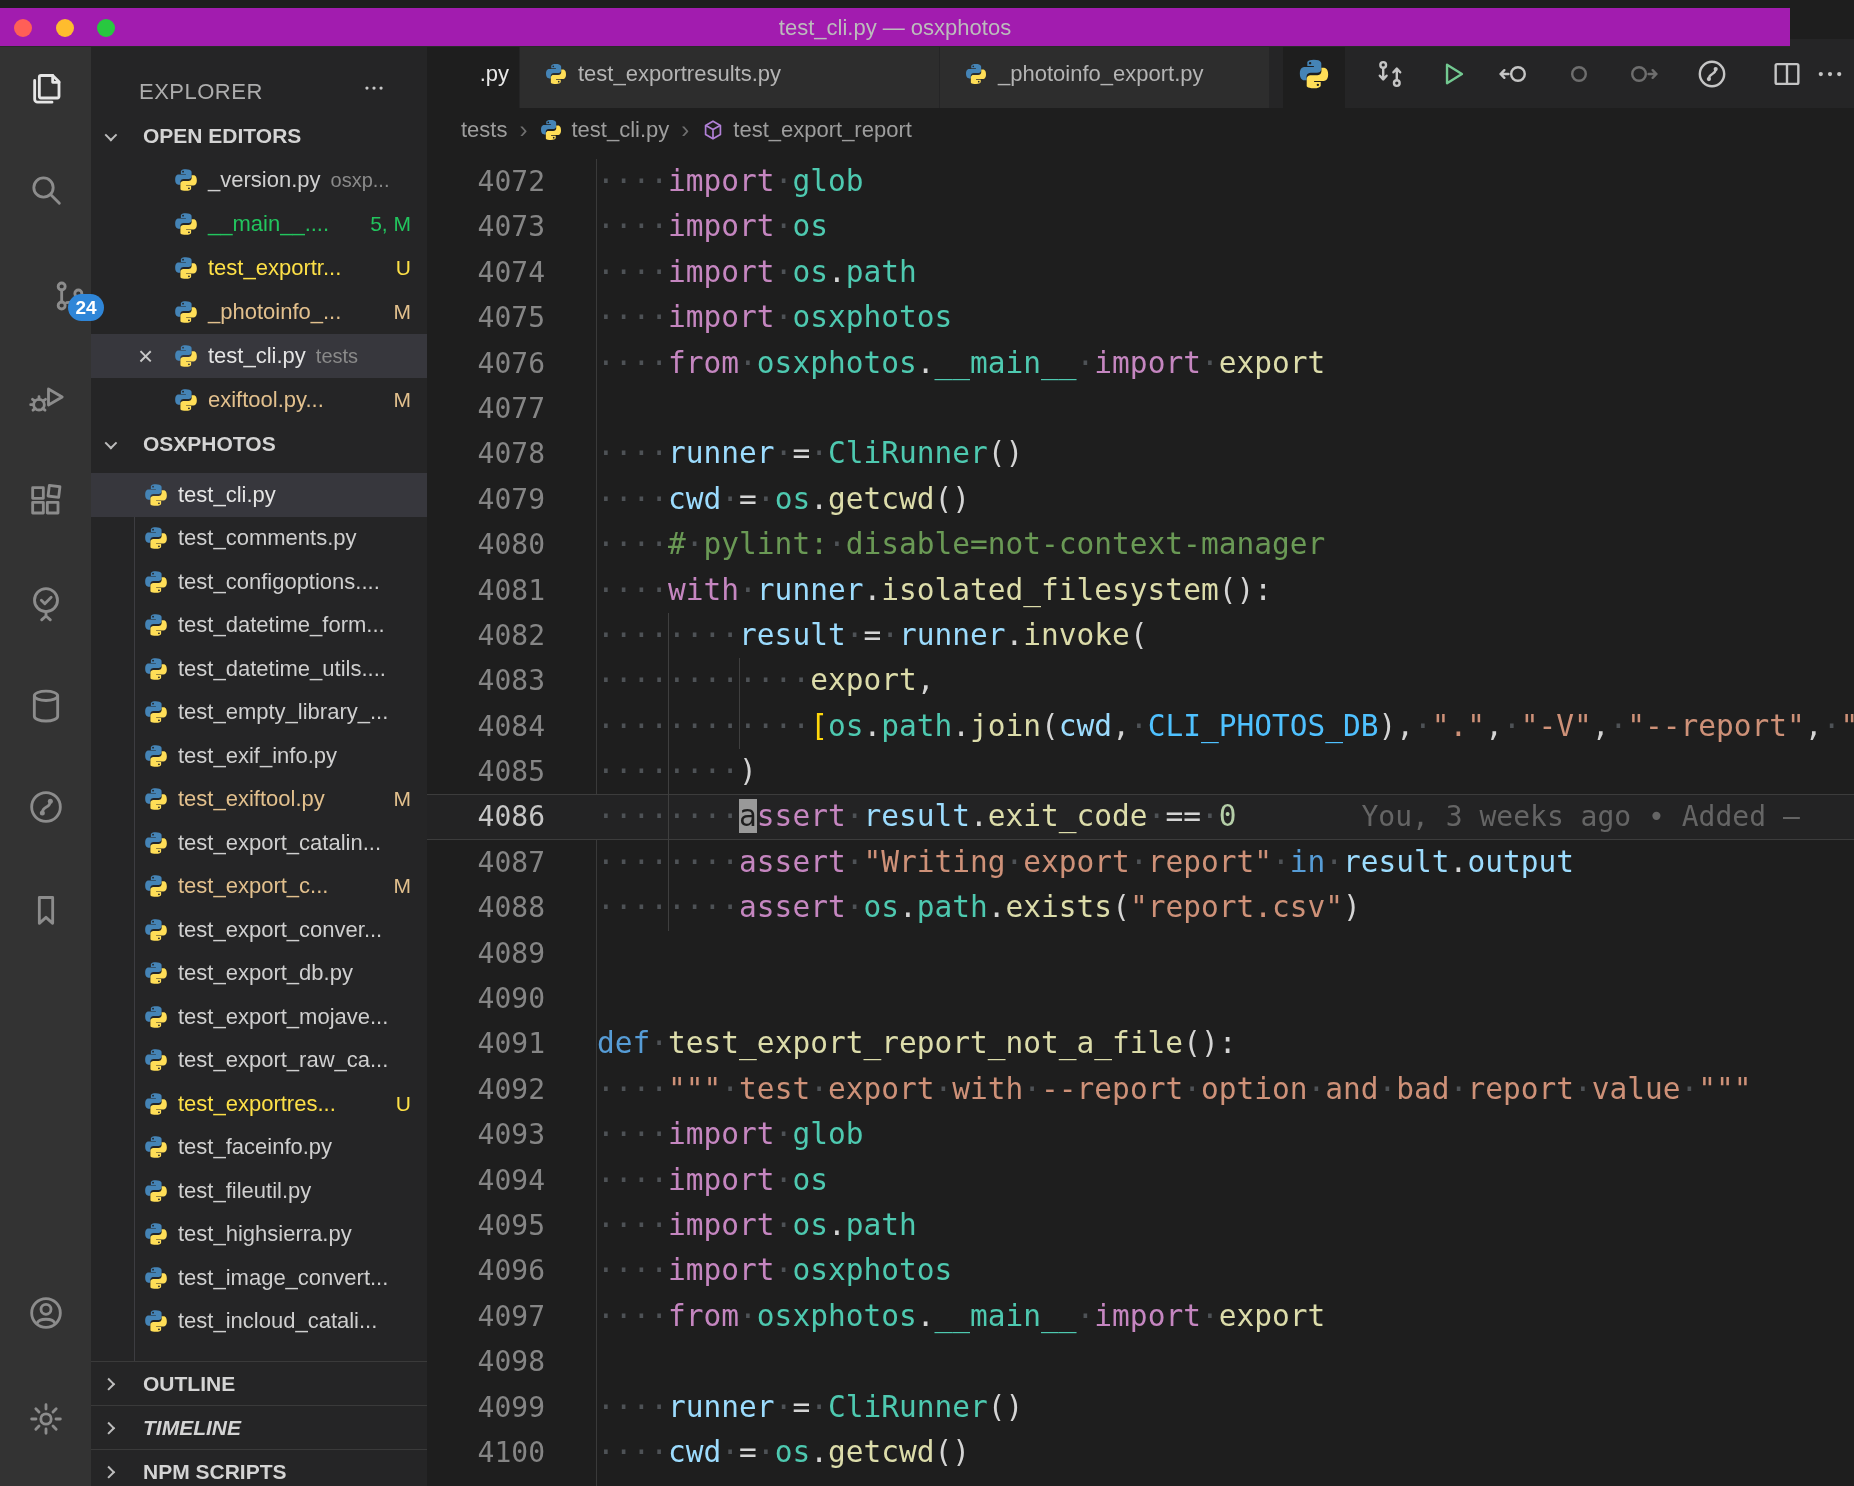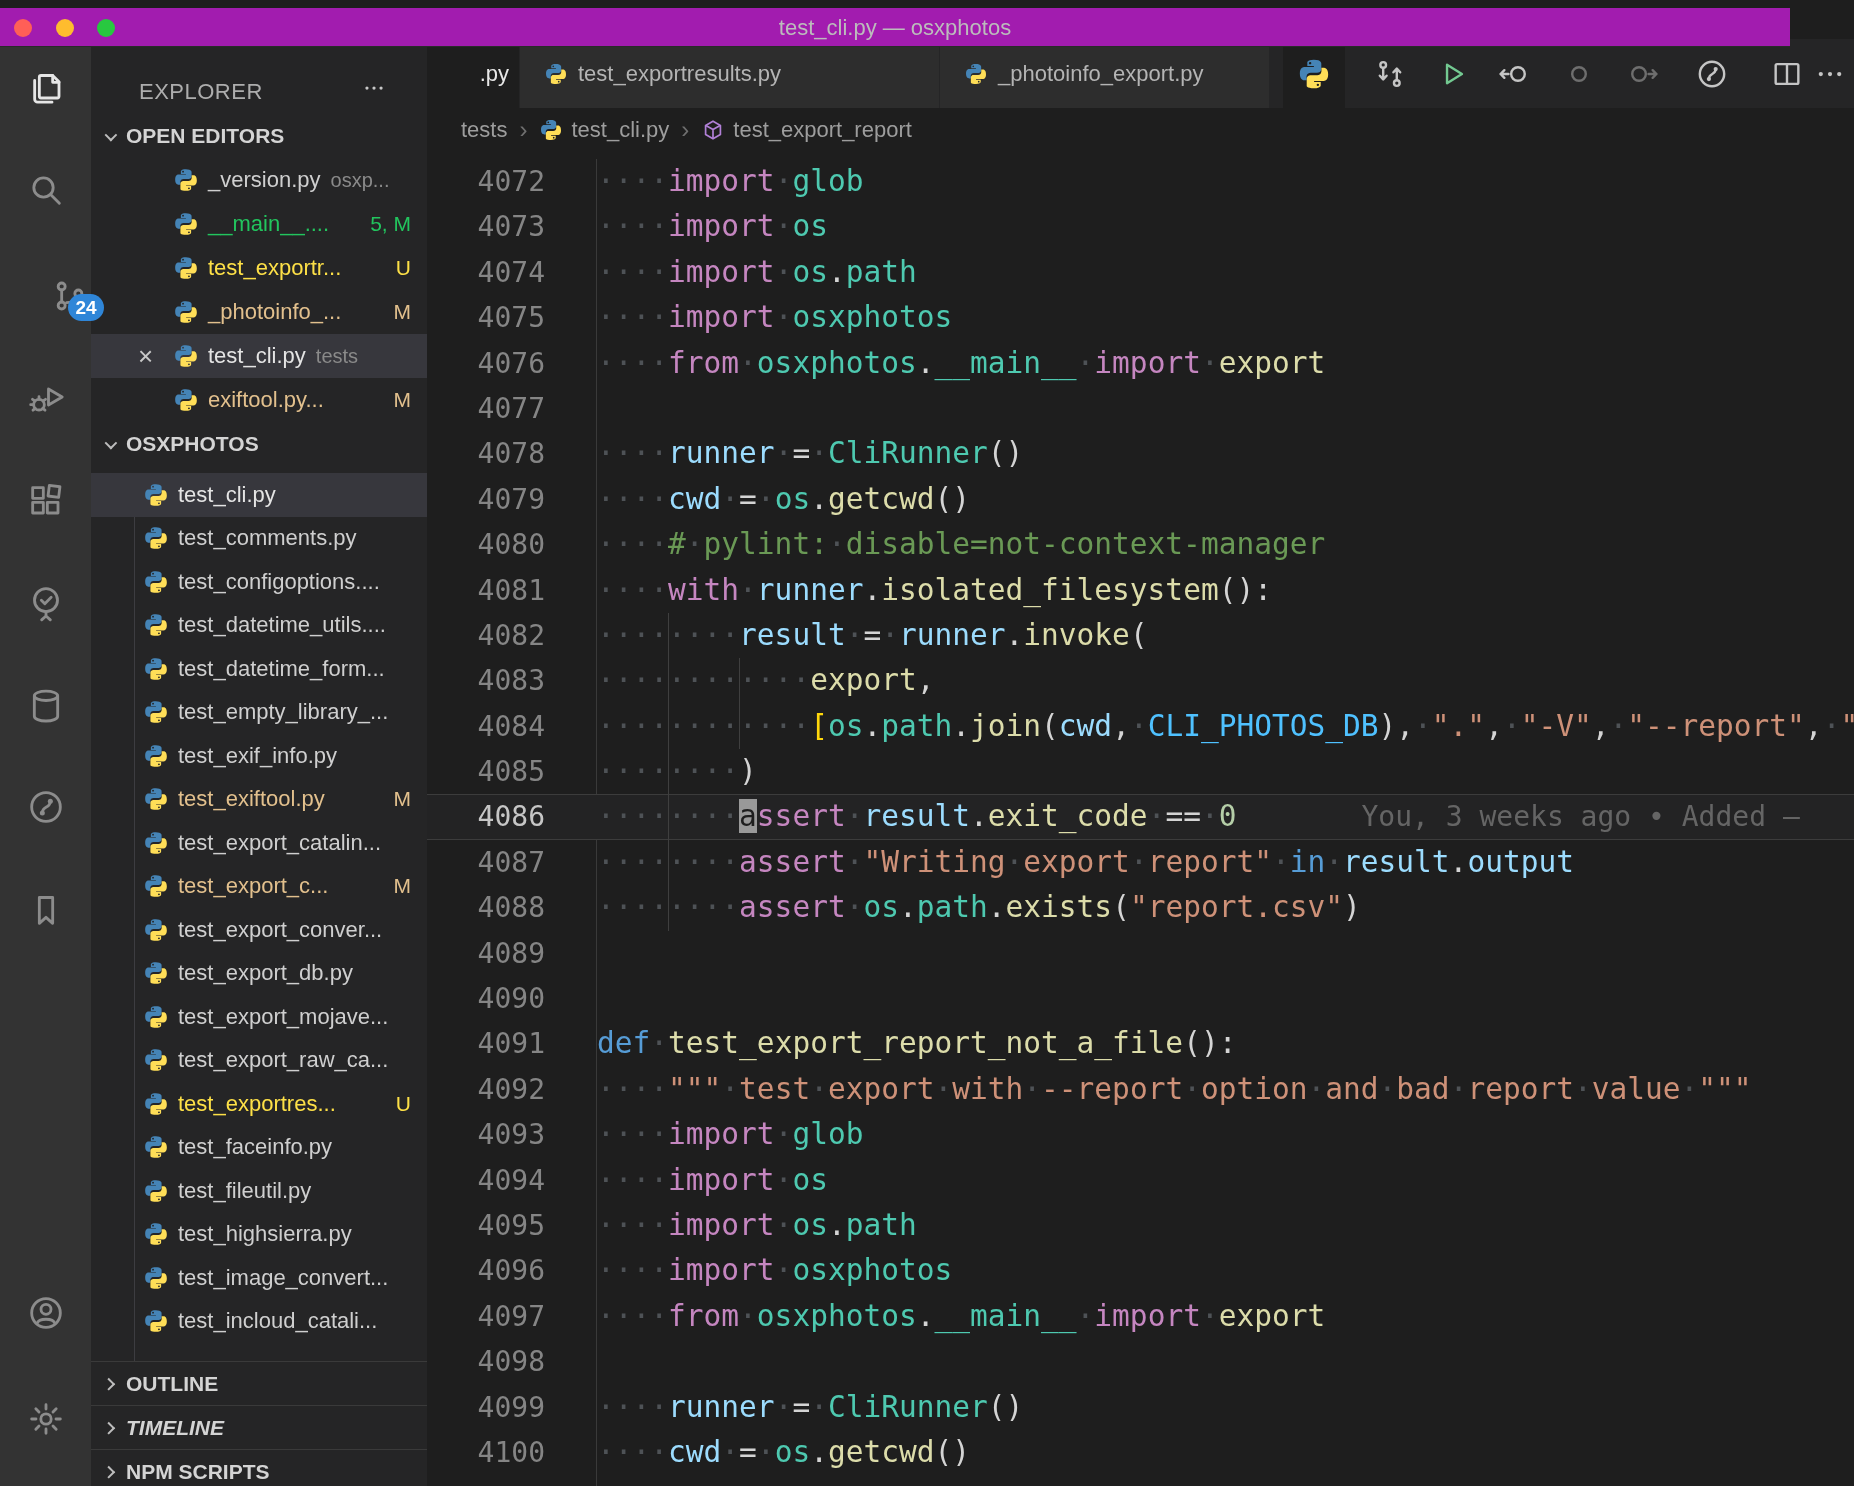--- a/index.html
+++ b/index.html
@@ -20,21 +20,21 @@
   .ab-item { position:absolute; left:0; width:91px; height:48px; display:flex; align-items:center; justify-content:center; color:#8c8c8c; }
   .ab-item.active { color:#e6e6e6; }
   .ab-item svg { width:40px; height:40px; }
   .ab-badge { position:absolute; left:44px; top:22px; min-width:36px; height:27px; border-radius:14px; background:#2f86d8; color:#fff; font-size:19px; font-weight:bold; display:flex; align-items:center; justify-content:center; padding:0 6px; }
   
   .sidebar { position:absolute; left:91px; top:39px; width:336px; bottom:0; background:#252526; color:#cccccc; z-index:10; overflow:hidden; }
   .sb-explorer { position:absolute; top:0; left:0; right:0; height:75px; }
   .sb-explorer .lbl { position:absolute; left:48px; top:40px; font-size:22px; color:#adadad; letter-spacing:0.5px; }
   .sb-explorer .micon { position:absolute; right:40px; top:36px; color:#c8c8c8; }
   .micon svg { width:26px; height:26px; }
-  .sec { position:absolute; left:0; right:0; height:44px; display:flex; align-items:center; padding-left:14px; gap:12px; font-weight:bold; font-size:21px; color:#d4d4d4; }
+  .sec { position:absolute; left:0; right:0; height:44px; display:flex; align-items:center; padding-left:14px; gap:29px; font-weight:bold; font-size:21px; color:#d4d4d4; }
   .sec.bordered { border-top:1px solid #3a3a3a; background:#252526; }
   .chev { display:inline-block; width:9px; height:9px; border-right:2px solid #bdbdbd; border-bottom:2px solid #bdbdbd; flex:none; }
   .chev.down { transform:rotate(45deg) translateY(-2px); }
   .chev.right { transform:rotate(-45deg) translateX(-1px); }
   .oe-list { position:absolute; top:119px; left:0; right:0; }
   .row { height:44px; display:flex; align-items:center; padding-left:47px; position:relative; font-size:22px; }
   .row.active { background:#37373d; }
   .close { width:35px; flex:none; font-size:26px; color:#c8c8c8; line-height:1; }
   .fic { width:26px; height:26px; flex:none; }
   .row .lbl, .trow .lbl { margin-left:9px; white-space:nowrap; }
@@ -309,30 +309,30 @@
         </span>
         <span class="lbl c-plain">test_configoptions....</span>
       </div>
       <div class="trow">
         <span class="icx fic">
           <svg viewBox="0 0 24 24">
             <path fill="#4584b6" d="M11.84 2c-4.9 0-4.58 2.14-4.58 2.14l.01 2.22h4.66v.66H5.41S2 6.64 2 11.6c0 4.95 2.98 4.78 2.98 4.78h1.78v-2.31s-.1-2.98 2.93-2.98h4.62s2.84.05 2.84-2.75V4.77S17.58 2 11.84 2zM9.27 3.49a.85.85 0 1 1 0 1.7.85.85 0 0 1 0-1.7z"></path>
             <path fill="#ffde57" d="M12.16 22c4.9 0 4.58-2.14 4.58-2.14l-.01-2.22h-4.66v-.66h6.52S22 17.36 22 12.4c0-4.95-2.98-4.78-2.98-4.78h-1.78v2.31s.1 2.98-2.93 2.98H9.69s-2.84-.05-2.84 2.75v4.57S6.42 22 12.16 22zm2.57-1.49a.85.85 0 1 1 0-1.7.85.85 0 0 1 0 1.7z"></path>
           </svg>
         </span>
+        <span class="lbl c-plain">test_datetime_form...</span>
+      </div>
+      <div class="trow">
+        <span class="icx fic">
+          <svg viewBox="0 0 24 24">
+            <path fill="#4584b6" d="M11.84 2c-4.9 0-4.58 2.14-4.58 2.14l.01 2.22h4.66v.66H5.41S2 6.64 2 11.6c0 4.95 2.98 4.78 2.98 4.78h1.78v-2.31s-.1-2.98 2.93-2.98h4.62s2.84.05 2.84-2.75V4.77S17.58 2 11.84 2zM9.27 3.49a.85.85 0 1 1 0 1.7.85.85 0 0 1 0-1.7z"></path>
+            <path fill="#ffde57" d="M12.16 22c4.9 0 4.58-2.14 4.58-2.14l-.01-2.22h-4.66v-.66h6.52S22 17.36 22 12.4c0-4.95-2.98-4.78-2.98-4.78h-1.78v2.31s.1 2.98-2.93 2.98H9.69s-2.84-.05-2.84 2.75v4.57S6.42 22 12.16 22zm2.57-1.49a.85.85 0 1 1 0-1.7.85.85 0 0 1 0 1.7z"></path>
+          </svg>
+        </span>
         <span class="lbl c-plain">test_datetime_utils....</span>
-      </div>
-      <div class="trow">
-        <span class="icx fic">
-          <svg viewBox="0 0 24 24">
-            <path fill="#4584b6" d="M11.84 2c-4.9 0-4.58 2.14-4.58 2.14l.01 2.22h4.66v.66H5.41S2 6.64 2 11.6c0 4.95 2.98 4.78 2.98 4.78h1.78v-2.31s-.1-2.98 2.93-2.98h4.62s2.84.05 2.84-2.75V4.77S17.58 2 11.84 2zM9.27 3.49a.85.85 0 1 1 0 1.7.85.85 0 0 1 0-1.7z"></path>
-            <path fill="#ffde57" d="M12.16 22c4.9 0 4.58-2.14 4.58-2.14l-.01-2.22h-4.66v-.66h6.52S22 17.36 22 12.4c0-4.95-2.98-4.78-2.98-4.78h-1.78v2.31s.1 2.98-2.93 2.98H9.69s-2.84-.05-2.84 2.75v4.57S6.42 22 12.16 22zm2.57-1.49a.85.85 0 1 1 0-1.7.85.85 0 0 1 0 1.7z"></path>
-          </svg>
-        </span>
-        <span class="lbl c-plain">test_datetime_form...</span>
       </div>
       <div class="trow">
         <span class="icx fic">
           <svg viewBox="0 0 24 24">
             <path fill="#4584b6" d="M11.84 2c-4.9 0-4.58 2.14-4.58 2.14l.01 2.22h4.66v.66H5.41S2 6.64 2 11.6c0 4.95 2.98 4.78 2.98 4.78h1.78v-2.31s-.1-2.98 2.93-2.98h4.62s2.84.05 2.84-2.75V4.77S17.58 2 11.84 2zM9.27 3.49a.85.85 0 1 1 0 1.7.85.85 0 0 1 0-1.7z"></path>
             <path fill="#ffde57" d="M12.16 22c4.9 0 4.58-2.14 4.58-2.14l-.01-2.22h-4.66v-.66h6.52S22 17.36 22 12.4c0-4.95-2.98-4.78-2.98-4.78h-1.78v2.31s.1 2.98-2.93 2.98H9.69s-2.84-.05-2.84 2.75v4.57S6.42 22 12.16 22zm2.57-1.49a.85.85 0 1 1 0-1.7.85.85 0 0 1 0 1.7z"></path>
           </svg>
         </span>
         <span class="lbl c-plain">test_empty_library_...</span>
       </div>

